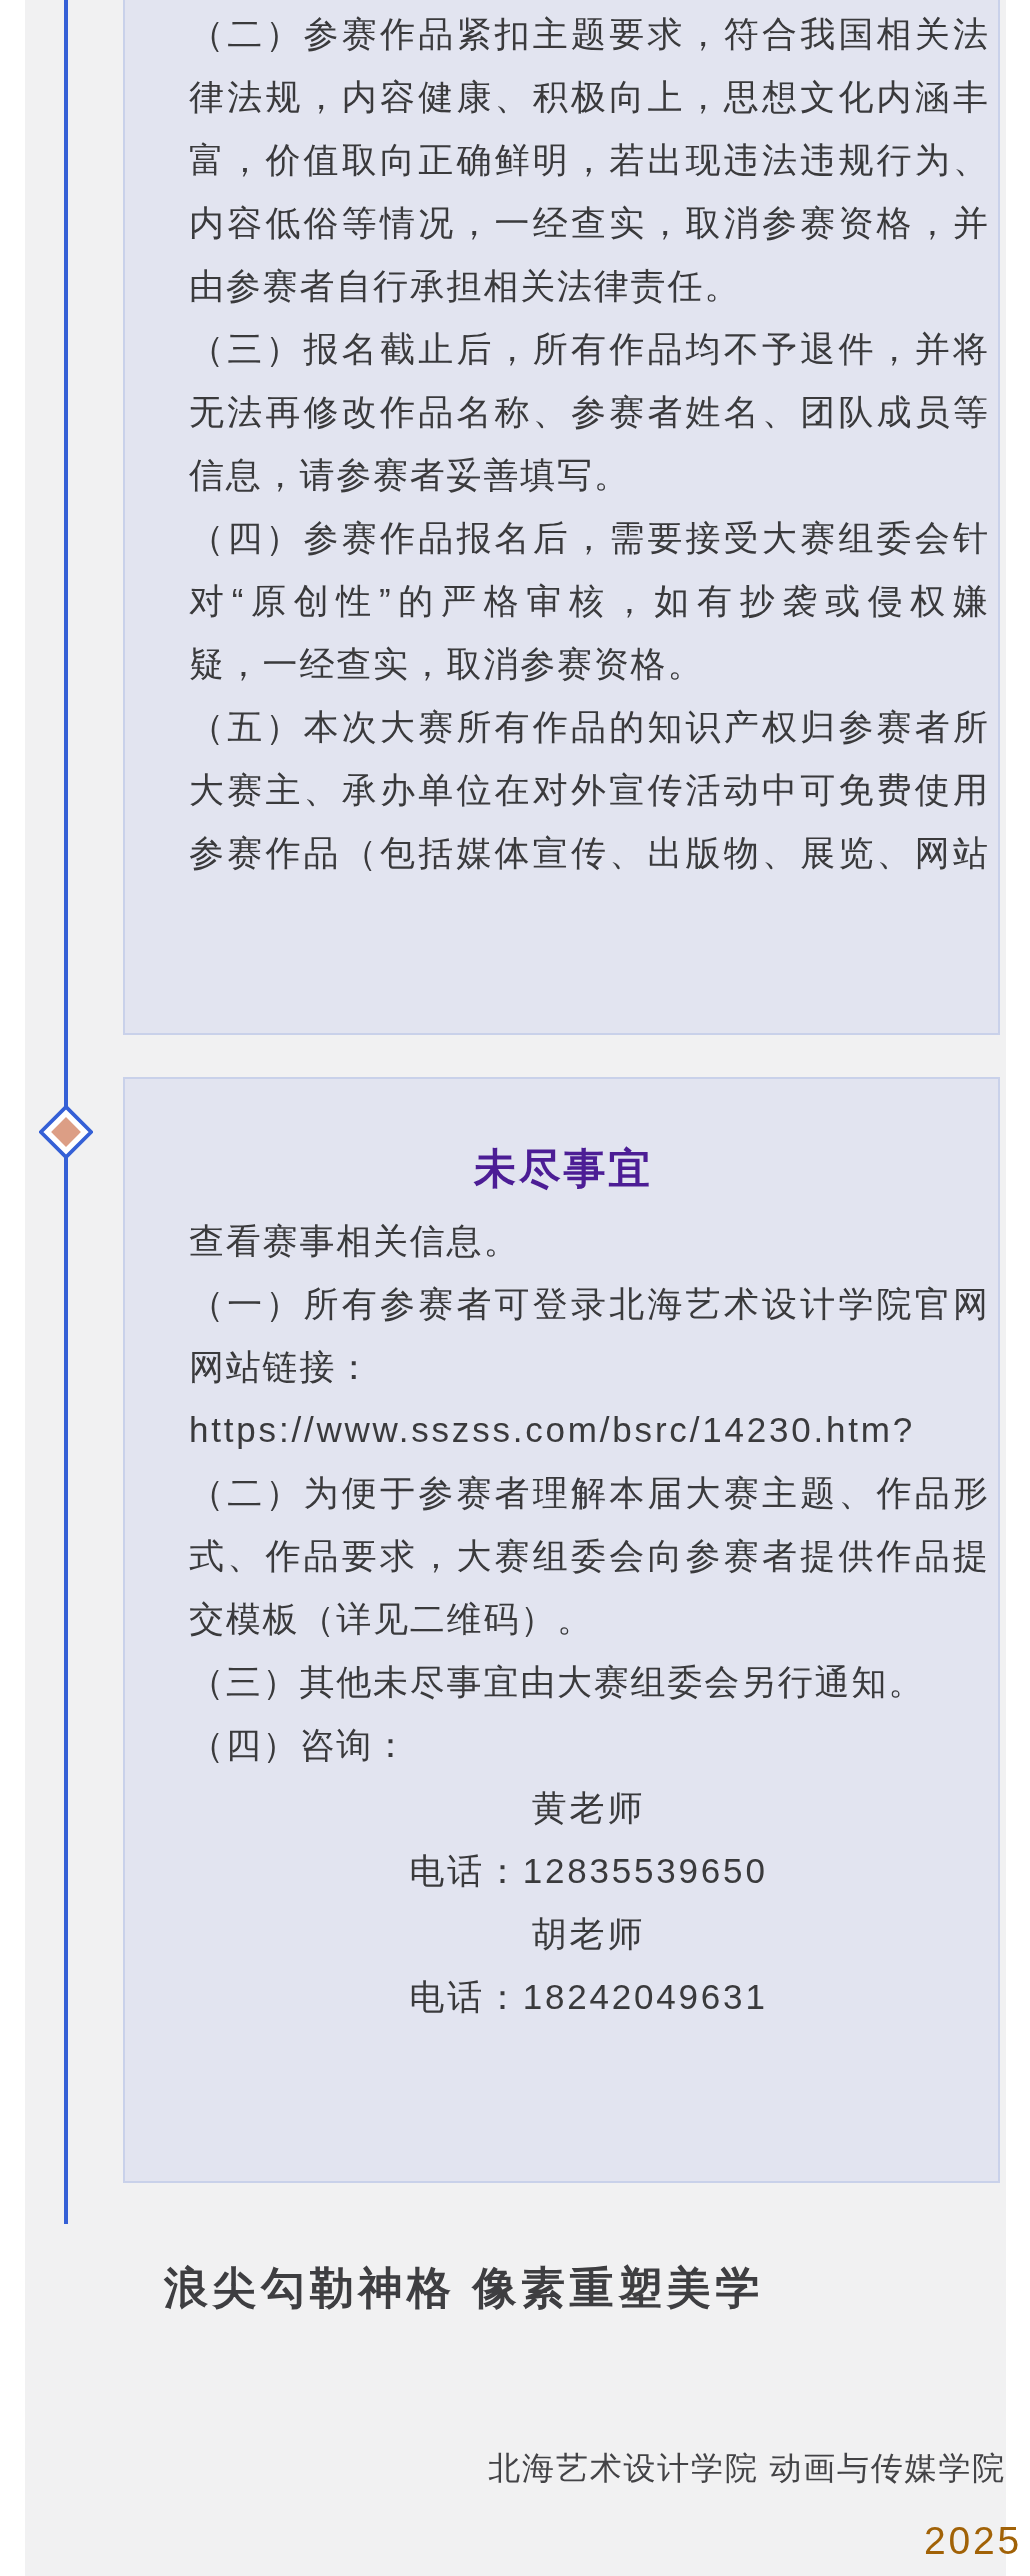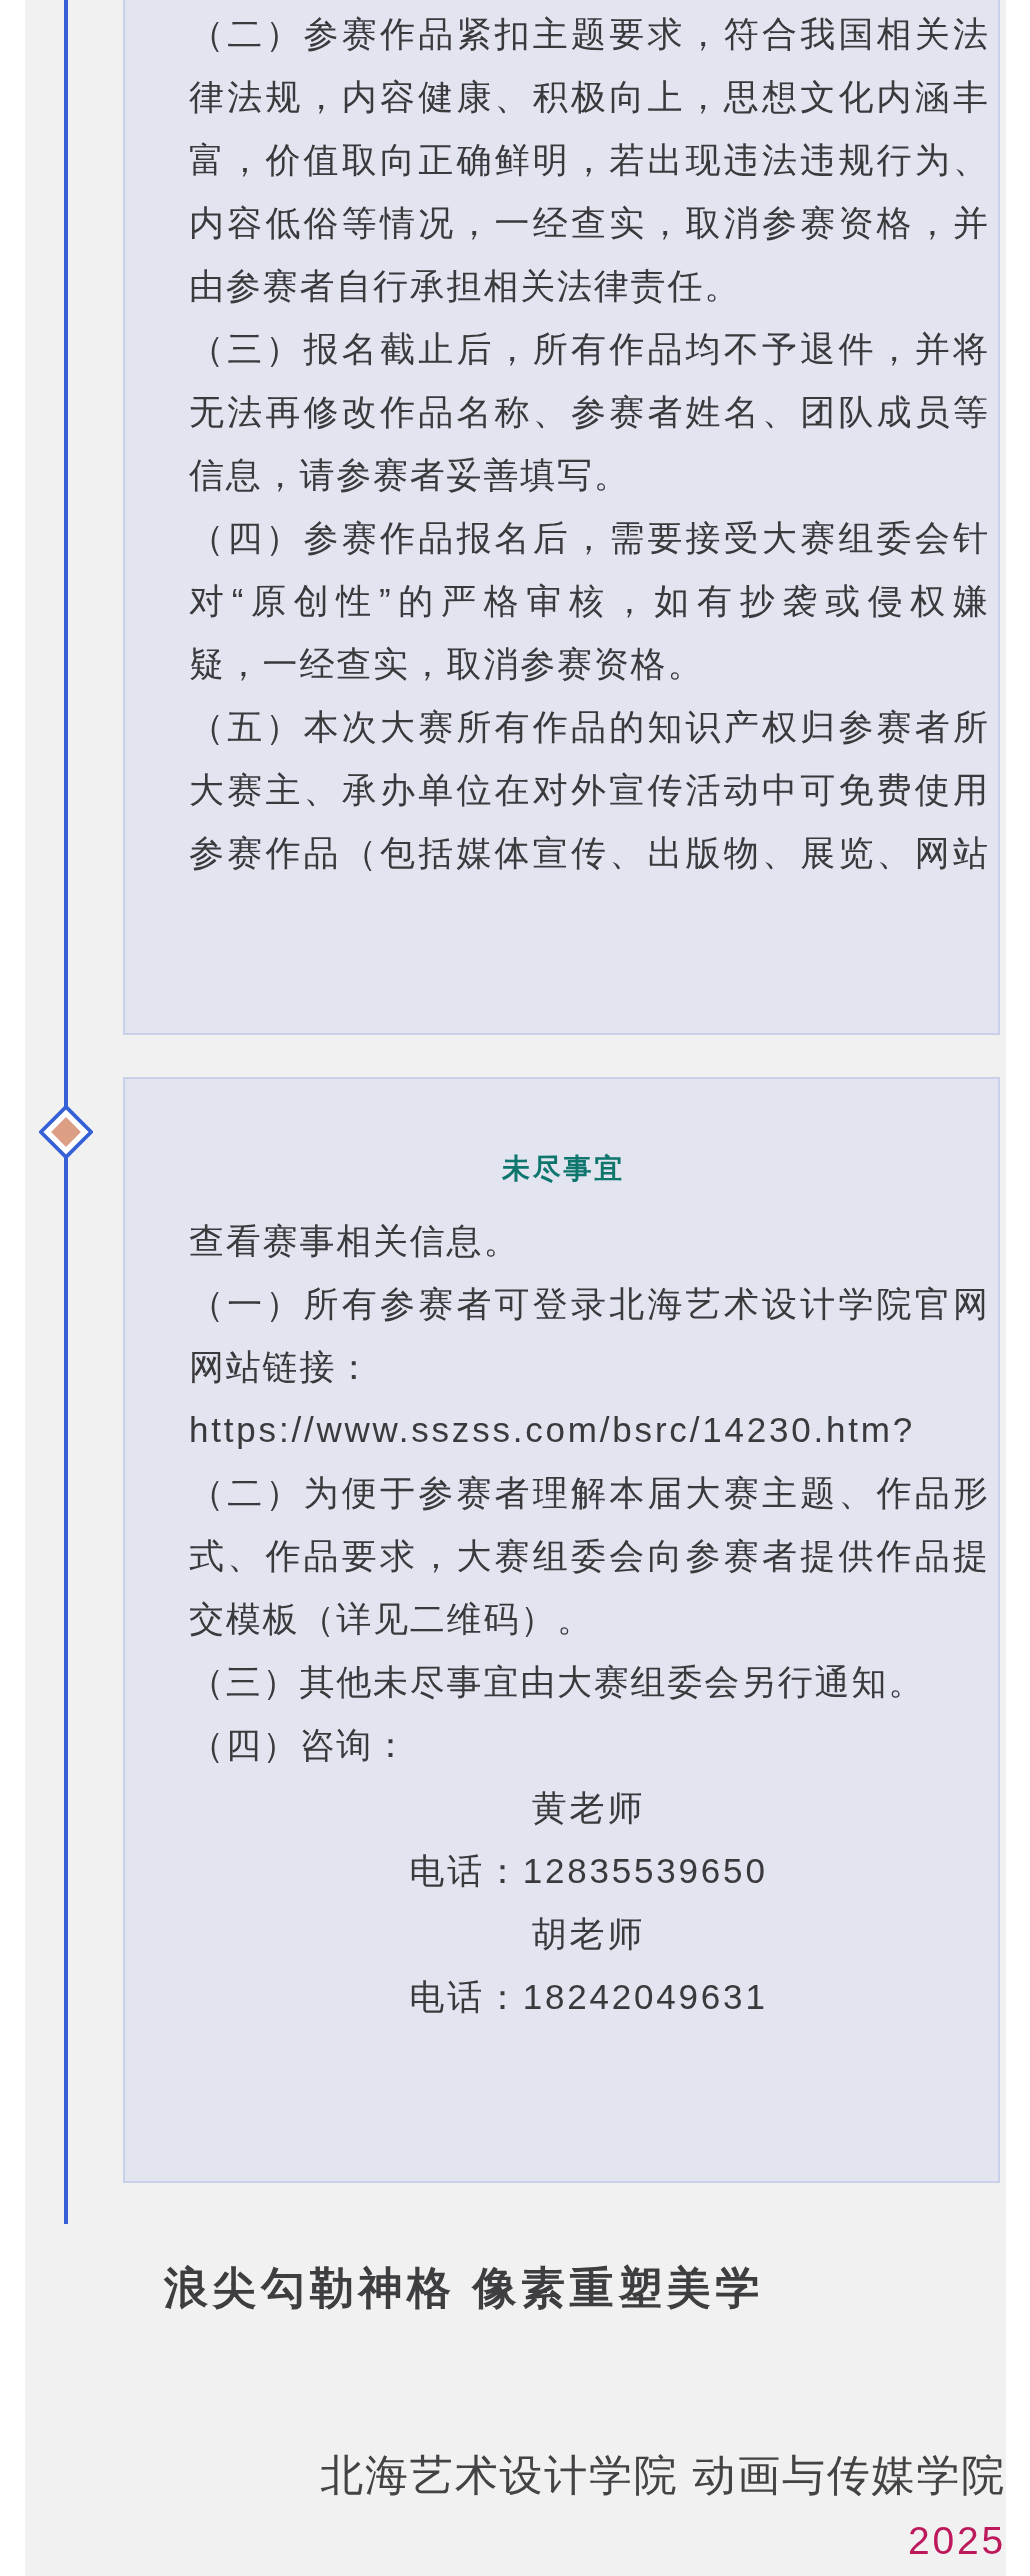--- a/index.html
+++ b/index.html
@@ -18,33 +18,33 @@
   .lines2{top:1209px;}
   .line{
     height:63px;line-height:63px;font-size:35px;color:#3a3a3c;
     letter-spacing:1.8px;white-space:nowrap;text-align:left;
   }
   .line.jf{white-space:normal;text-align:justify;text-align-last:justify;letter-spacing:0;}
   .line.center{text-align:center;letter-spacing:2.8px;}
   .line.url{letter-spacing:2.8px;}
   .card2-title{
     position:absolute;left:164px;top:1137px;width:799px;height:63px;line-height:63px;
-    text-align:center;font-size:28px;font-weight:bold;color:#0f766e;letter-spacing:2.8px;
+    text-align:center;font-size:42px;font-weight:bold;color:#4c1d95;letter-spacing:2.8px;
   }
   .diamond{position:absolute;left:39px;top:1105px;width:54px;height:54px;}
   .slogan{
     position:absolute;left:164px;top:2259px;font-size:44px;font-weight:bold;
     color:#3e3e41;letter-spacing:4.6px;white-space:nowrap;
   }
   .footer-org{
-    position:absolute;right:25px;top:2447px;font-size:43px;color:#434346;
+    position:absolute;right:25px;top:2447px;font-size:32px;color:#434346;
     letter-spacing:1.8px;white-space:nowrap;
   }
   .footer-year{
-    position:absolute;right:25px;top:2519px;font-size:39px;color:#be185d;
+    position:absolute;right:9px;top:2519px;font-size:39px;color:#a16207;
     letter-spacing:2.8px;white-space:nowrap;
   }
 </style>
 </head>
 <body>
 
 <div class="gray-col"></div>
 <div class="vline"></div>
 
 <div class="card card1"></div>

